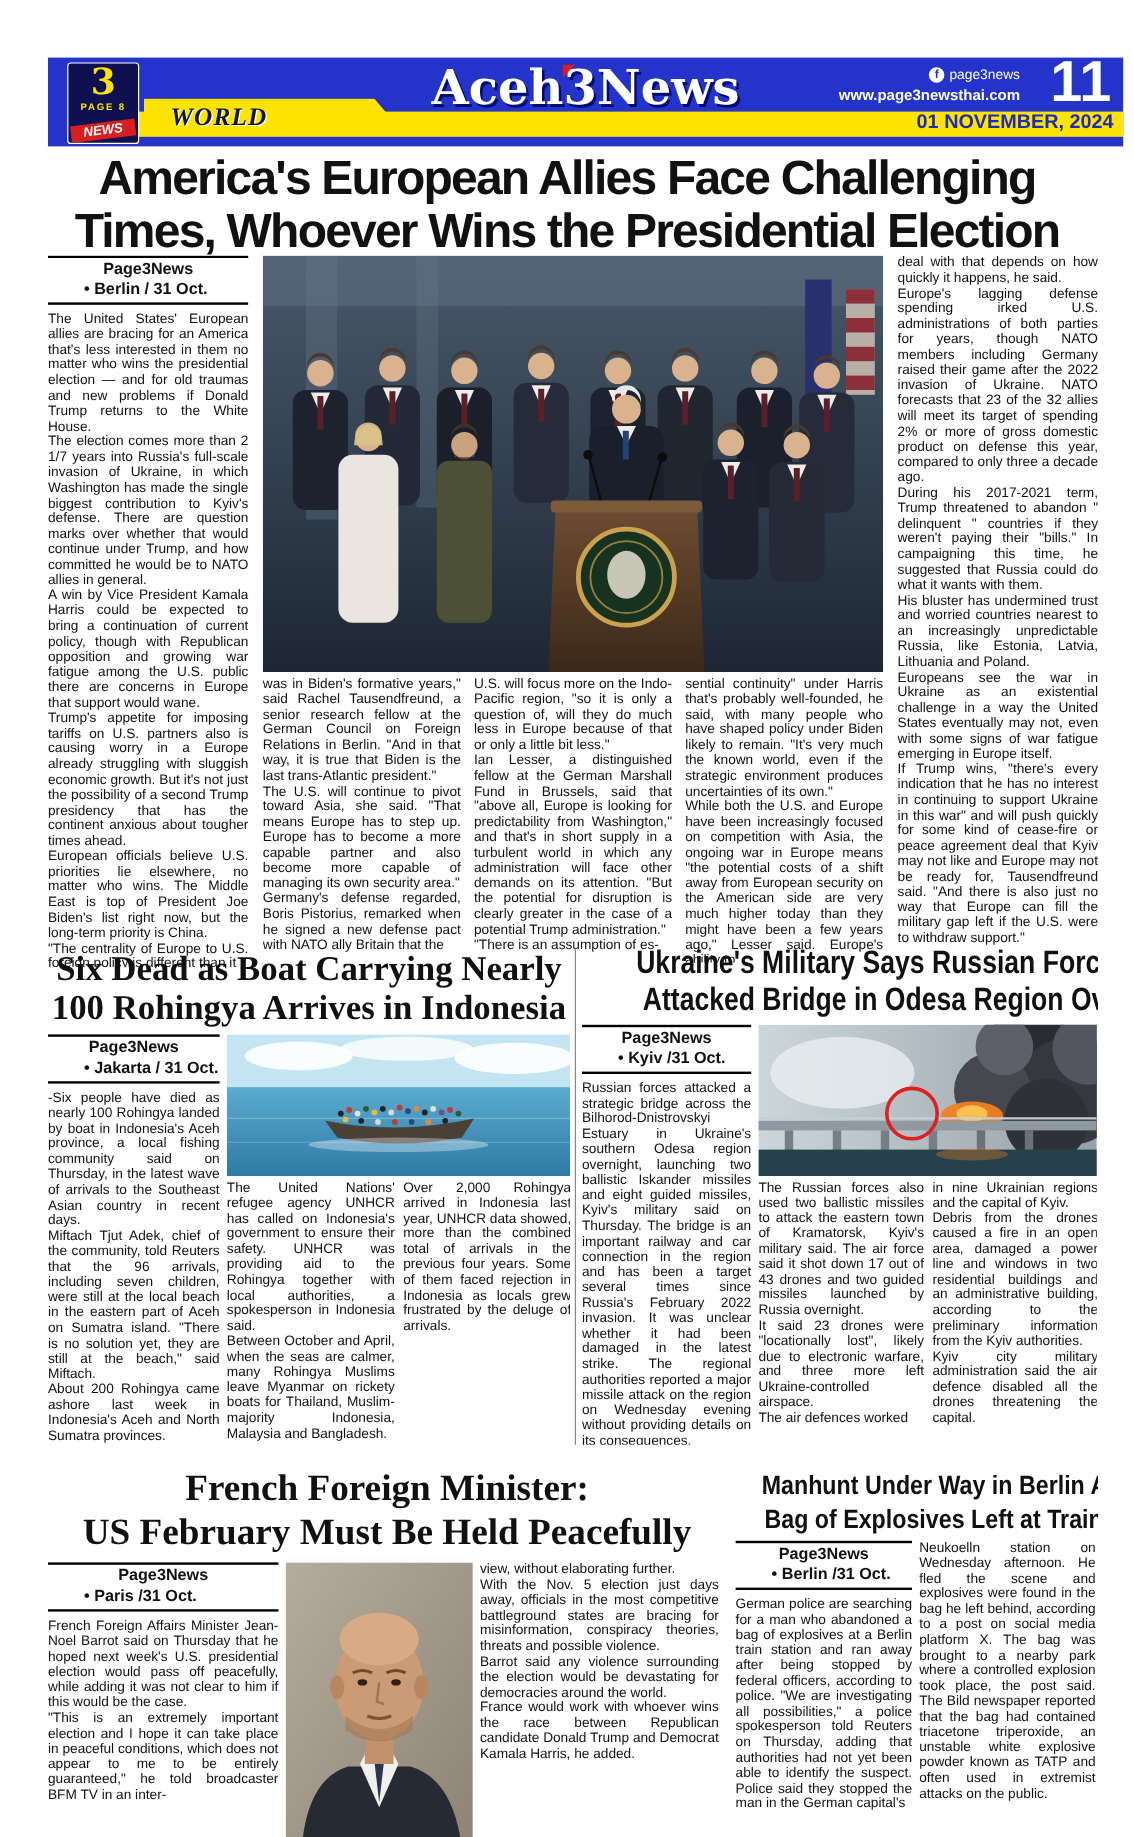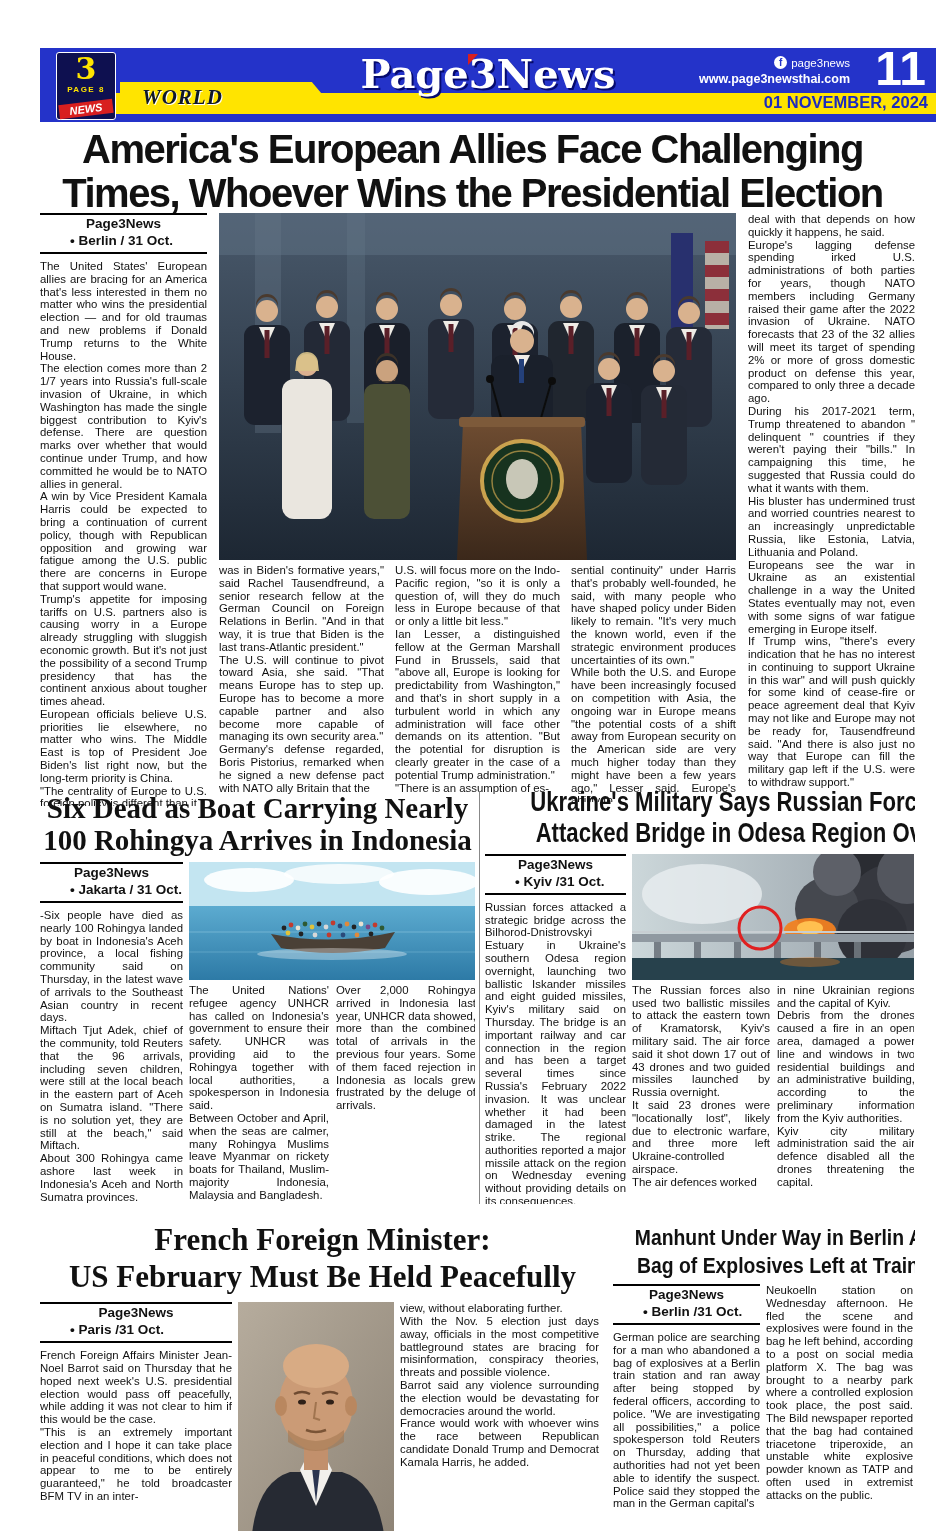--- a/index.html
+++ b/index.html
@@ -79,21 +79,21 @@
   <div class="band">
     <div class="yellow-strip"></div>
     <div class="logo-box">
       <div class="logo-3">3</div>
       <div class="logo-page">PAGE 8</div>
       <div class="logo-news">NEWS</div>
     </div>
     <div class="world-wedge">
       <span class="world-text">WORLD</span>
     </div>
-    <div class="masthead"><span>Page</span><span class="m3">3</span><span>News</span></div>
+    <div class="masthead"><span>Aceh</span><span class="m3">3</span><span>News</span></div>
     <div class="social">
       <span class="fb">f</span>
       <span>page3news</span>
     </div>
     <div class="website">www.page3newsthai.com</div>
     <div class="pagenum">11</div>
     <div class="date">01 NOVEMBER, 2024</div>
   </div>
 
   <div class="h1">
@@ -231,21 +231,21 @@
       </h2>
       <div class="c-row">
         <div class="ca">
           <div class="byl">
             <div class="src">Page3News</div>
             <div class="dl">• Jakarta / 31 Oct.</div>
           </div>
           <div class="body">
               <p>-Six people have died as nearly 100 Rohingya landed by boat in Indonesia's Aceh province, a local fishing community said on Thursday, in the latest wave of arrivals to the Southeast Asian country in recent days.</p>
               <p>Miftach Tjut Adek, chief of the community, told Reuters that the 96 arrivals, including seven children, were still at the local beach in the eastern part of Aceh on Sumatra island. "There is no solution yet, they are still at the beach," said Miftach.</p>
-              <p>About 300 Rohingya came ashore last week in Indonesia's Aceh and North Sumatra provinces.</p>
+              <p>About 200 Rohingya came ashore last week in Indonesia's Aceh and North Sumatra provinces.</p>
             </div>
         </div>
         <div class="rb">
 
           <svg class="photo" width="286" height="118" viewBox="0 0 286 118">
             <defs>
               <linearGradient id="sea" x1="0" y1="0" x2="0" y2="1">
                 <stop offset="0" stop-color="#5cabd0"></stop>
                   <stop offset="1" stop-color="#2d7aa6"></stop>
               </linearGradient>

